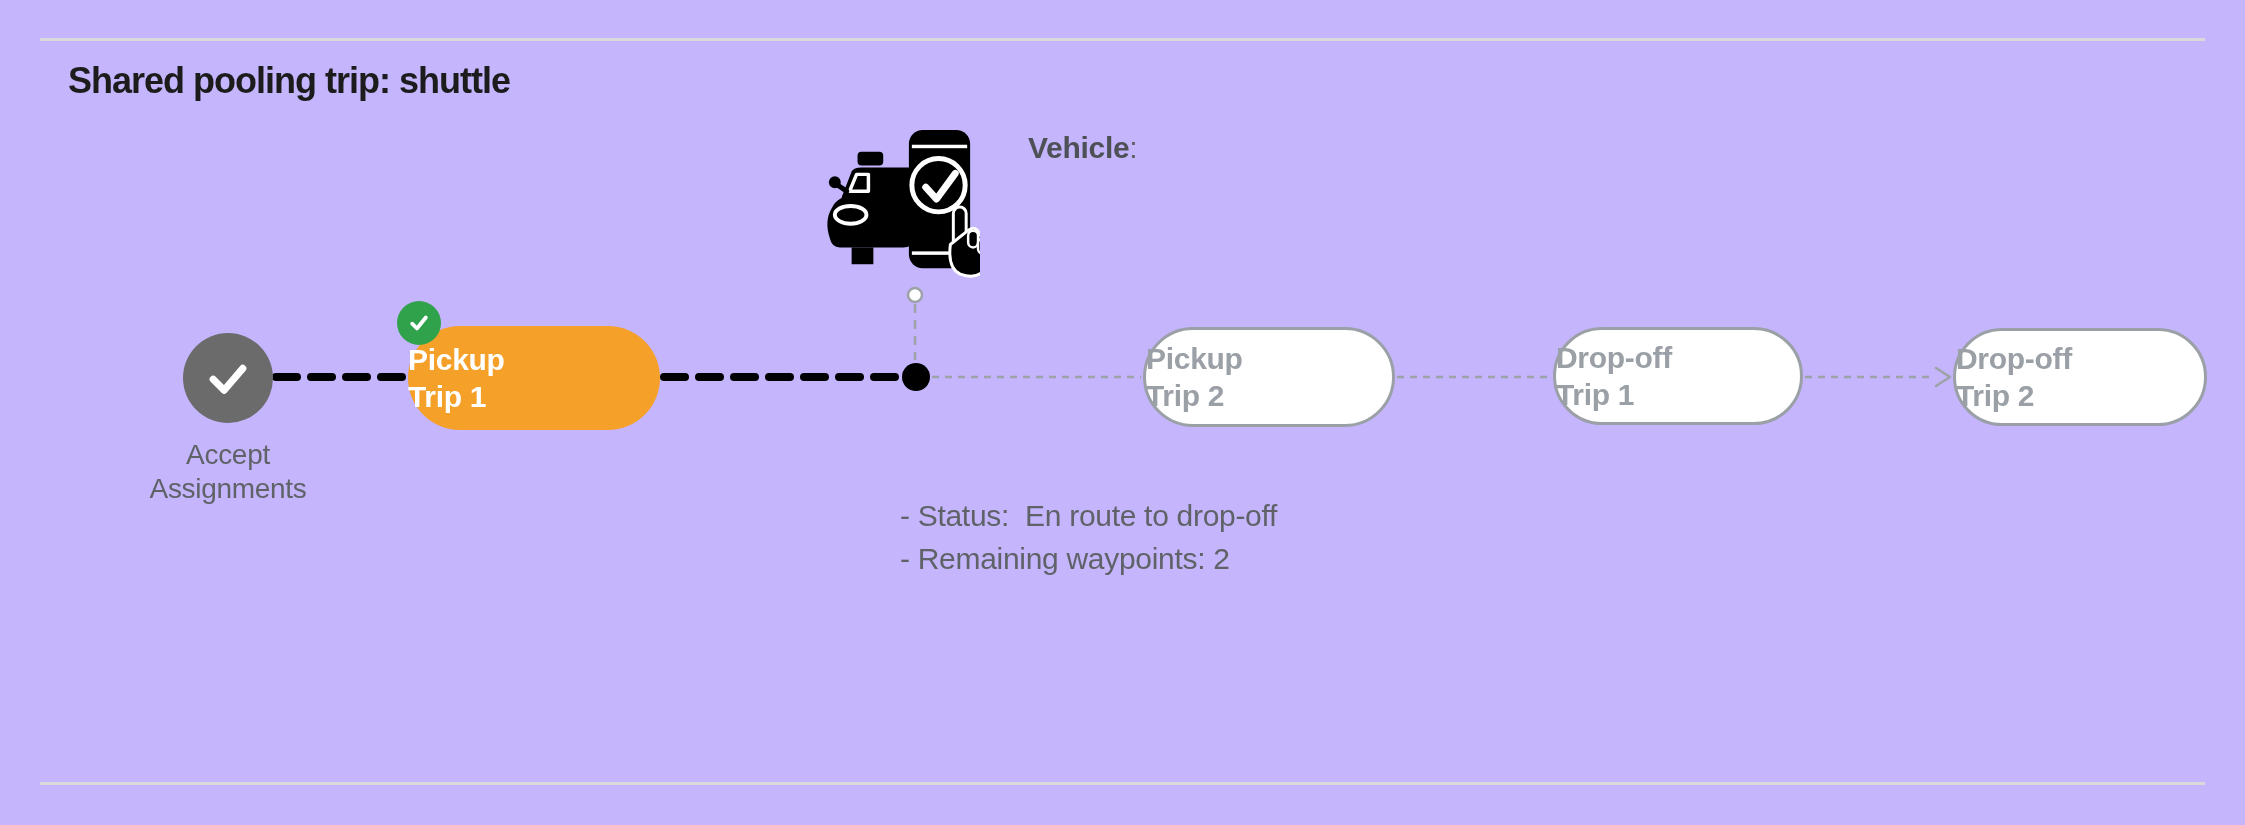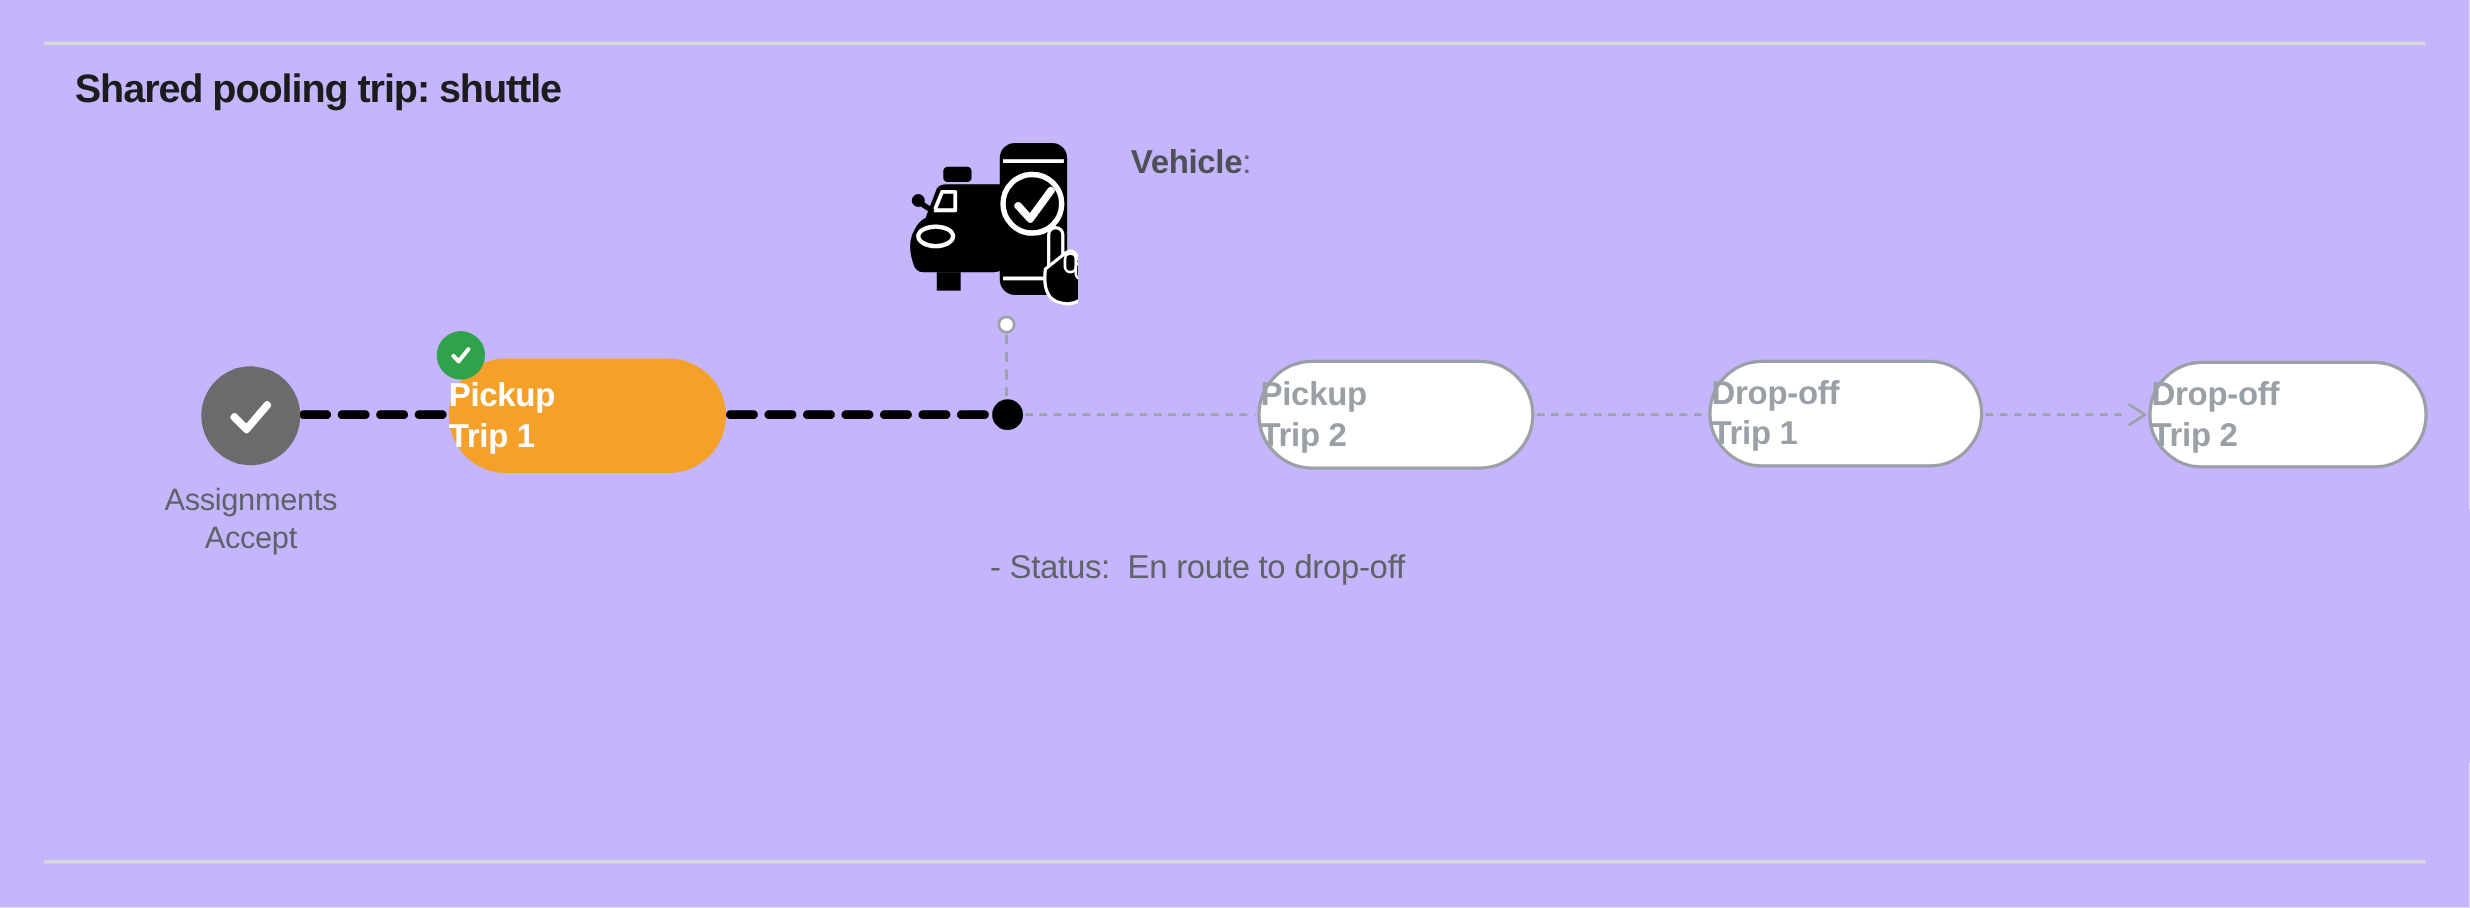--- a/index.html
+++ b/index.html
@@ -73,22 +73,22 @@
     <line x1="1805" y1="377" x2="1932" y2="377" class="dash-gray"></line>
     <path d="M1936,368 L1950,377 L1936,386" class="arrowhead"></path>
   </svg>
 
   <div class="start-node">
     <svg width="58" height="58" viewBox="0 0 90 90">
       <polyline points="22,47 39,64 68,30" fill="none" stroke="#ffffff" stroke-width="11" stroke-linecap="round" stroke-linejoin="round"></polyline>
     </svg>
   </div>
   <div class="start-label">
+    <div>Accept</div>
     <div>Assignments</div>
-    <div>Accept</div>
   </div>
 
   <div class="pill pill-active" style="left:408px;top:326px;width:252px;height:104px;">
     <span>Pickup</span>
     <span>Trip 1</span>
   </div>
   <div class="badge">
     <svg width="30" height="30" viewBox="0 0 44 44">
       <polyline points="12,23 19,30 32,14" fill="none" stroke="#ffffff" stroke-width="5.5" stroke-linecap="round" stroke-linejoin="round"></polyline>
     </svg>
@@ -129,15 +129,16 @@
     <rect x="148" y="108" width="10" height="17" rx="5" fill="#000" stroke="#fff" stroke-width="2.5"></rect>
     <rect x="158" y="116" width="9" height="15" rx="4.5" fill="#000" stroke="#fff" stroke-width="2.5"></rect>
   </svg>
 
   <div class="info-text" id="vehicle-info">
     <div><span class="b">Vehicle</span><span>:</span></div>
   </div>
 
   <div class="info-text" id="trip-status">
     <div class="pre">- Status:  En route to drop-off</div>
+    <div class="pre">- Remaining waypoints: 2</div>
   </div>
 
 </div>
 
 </body></html>

